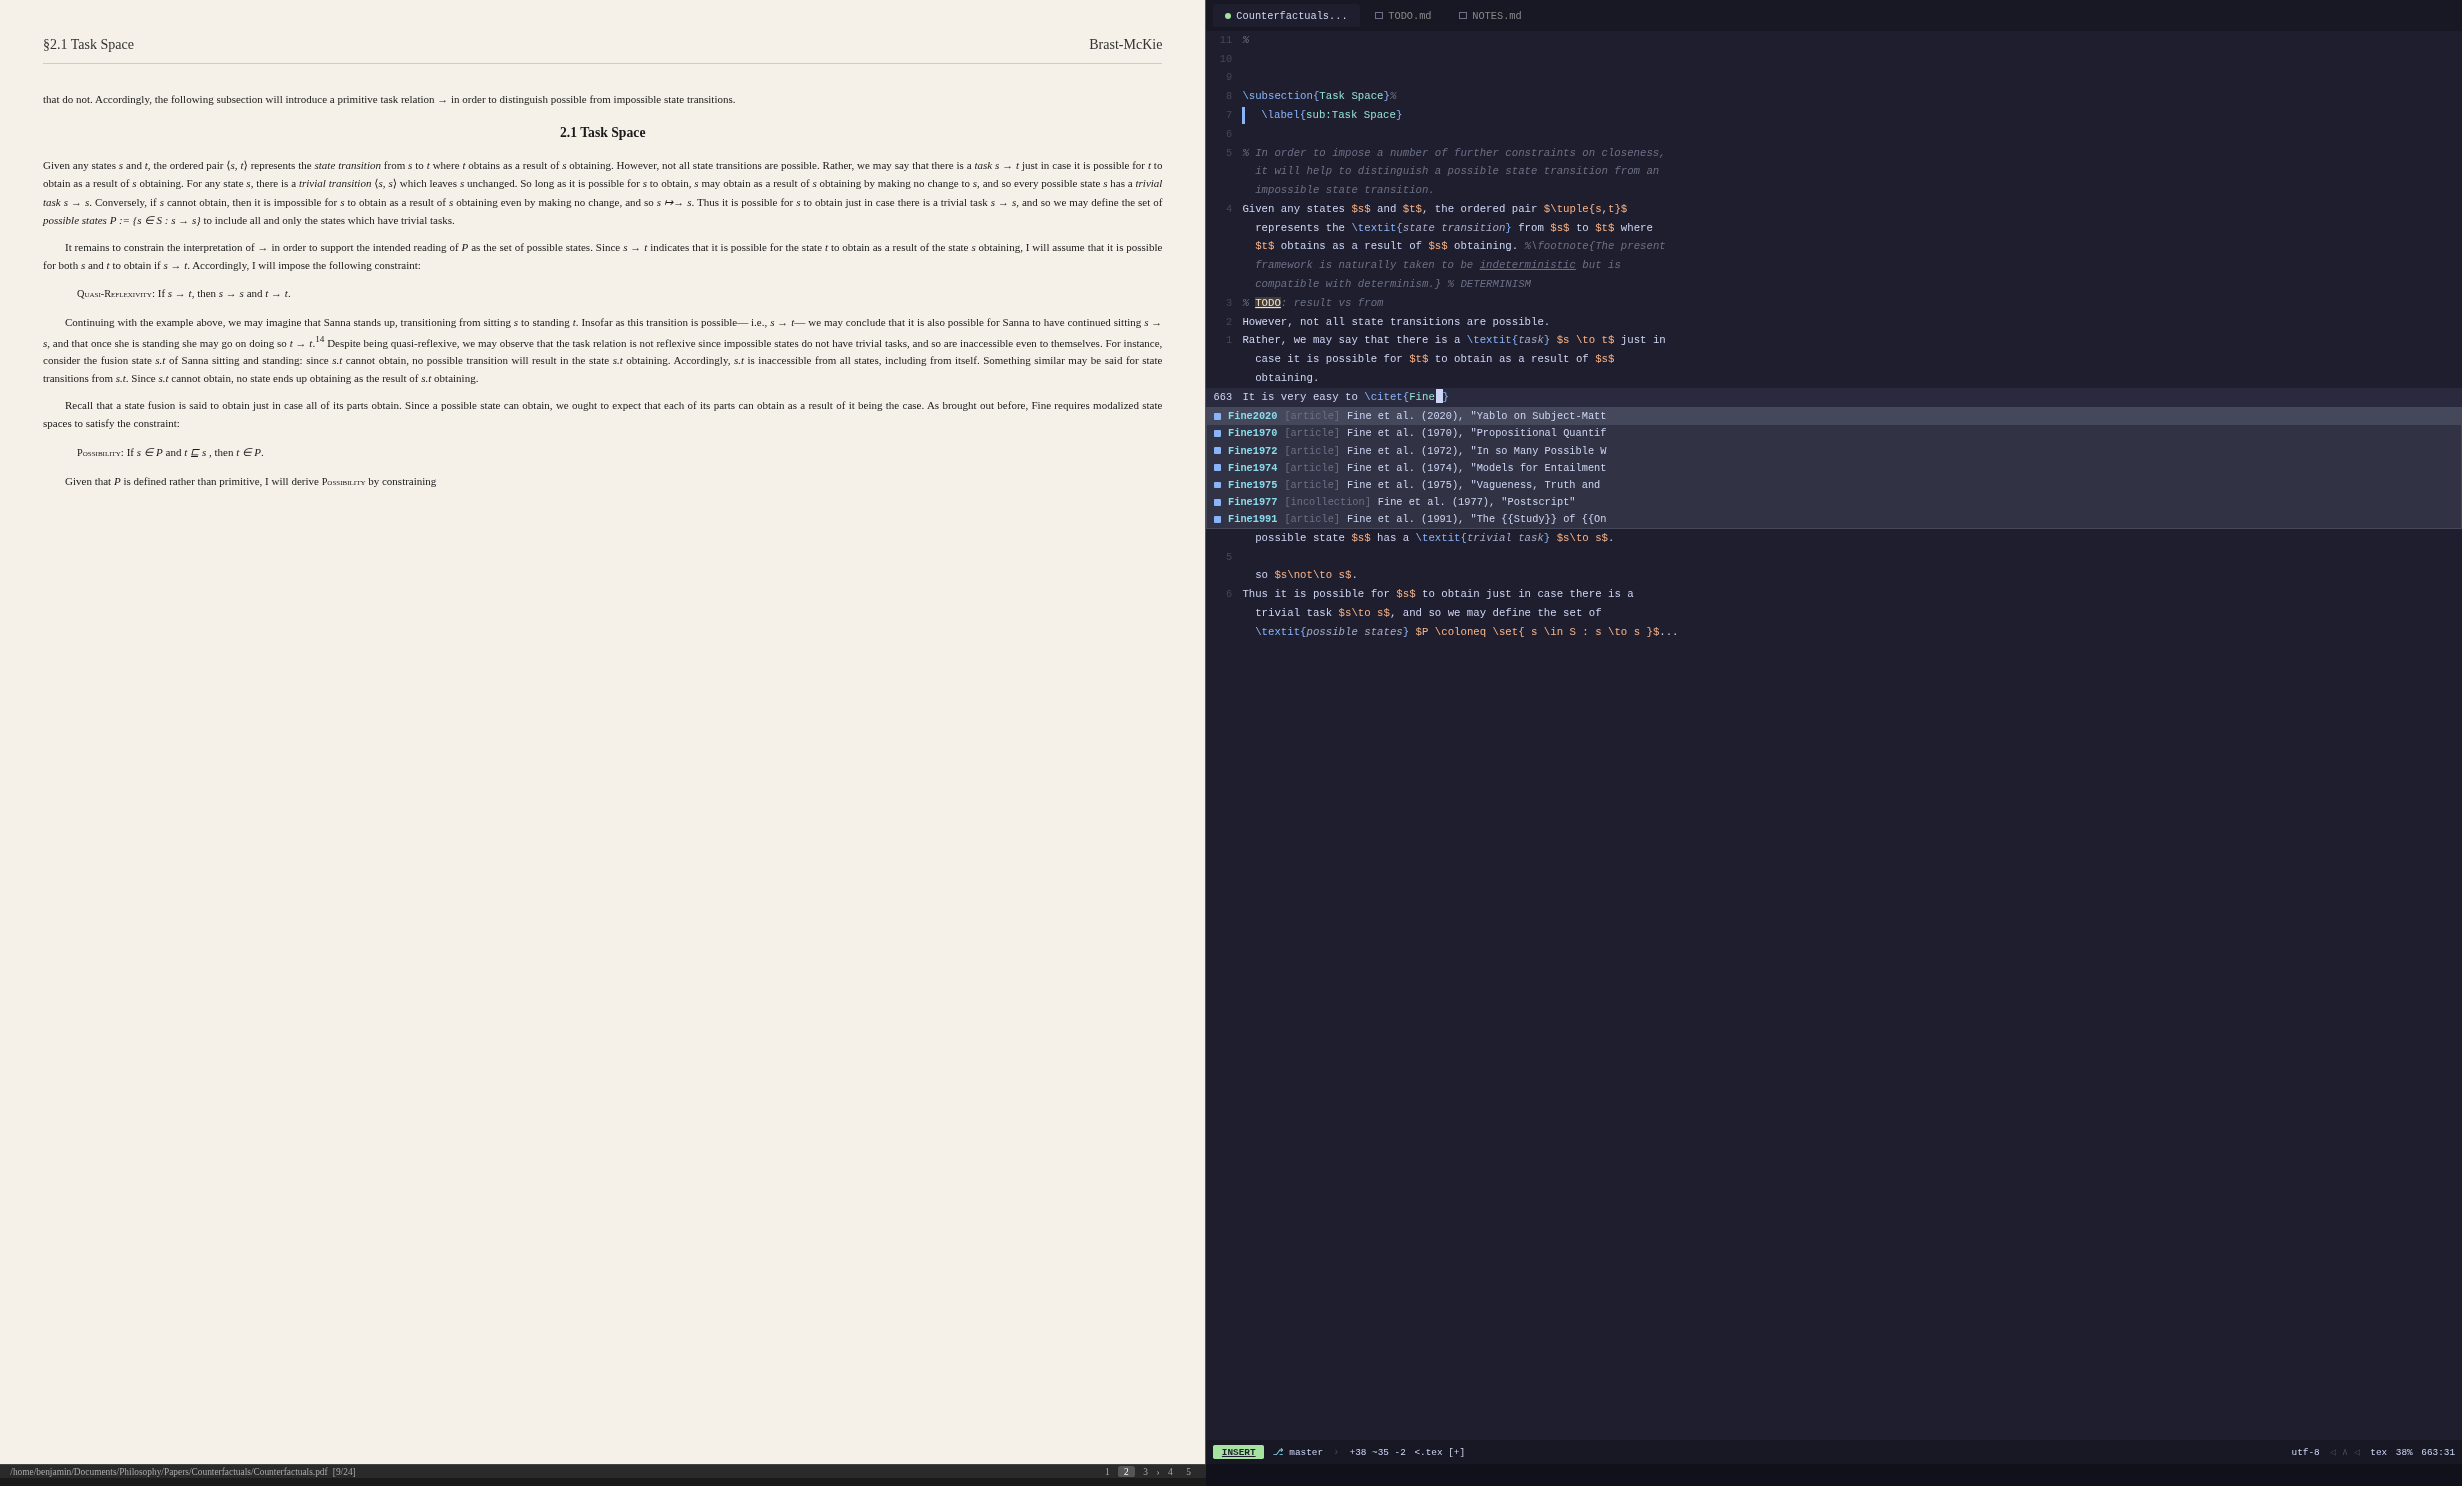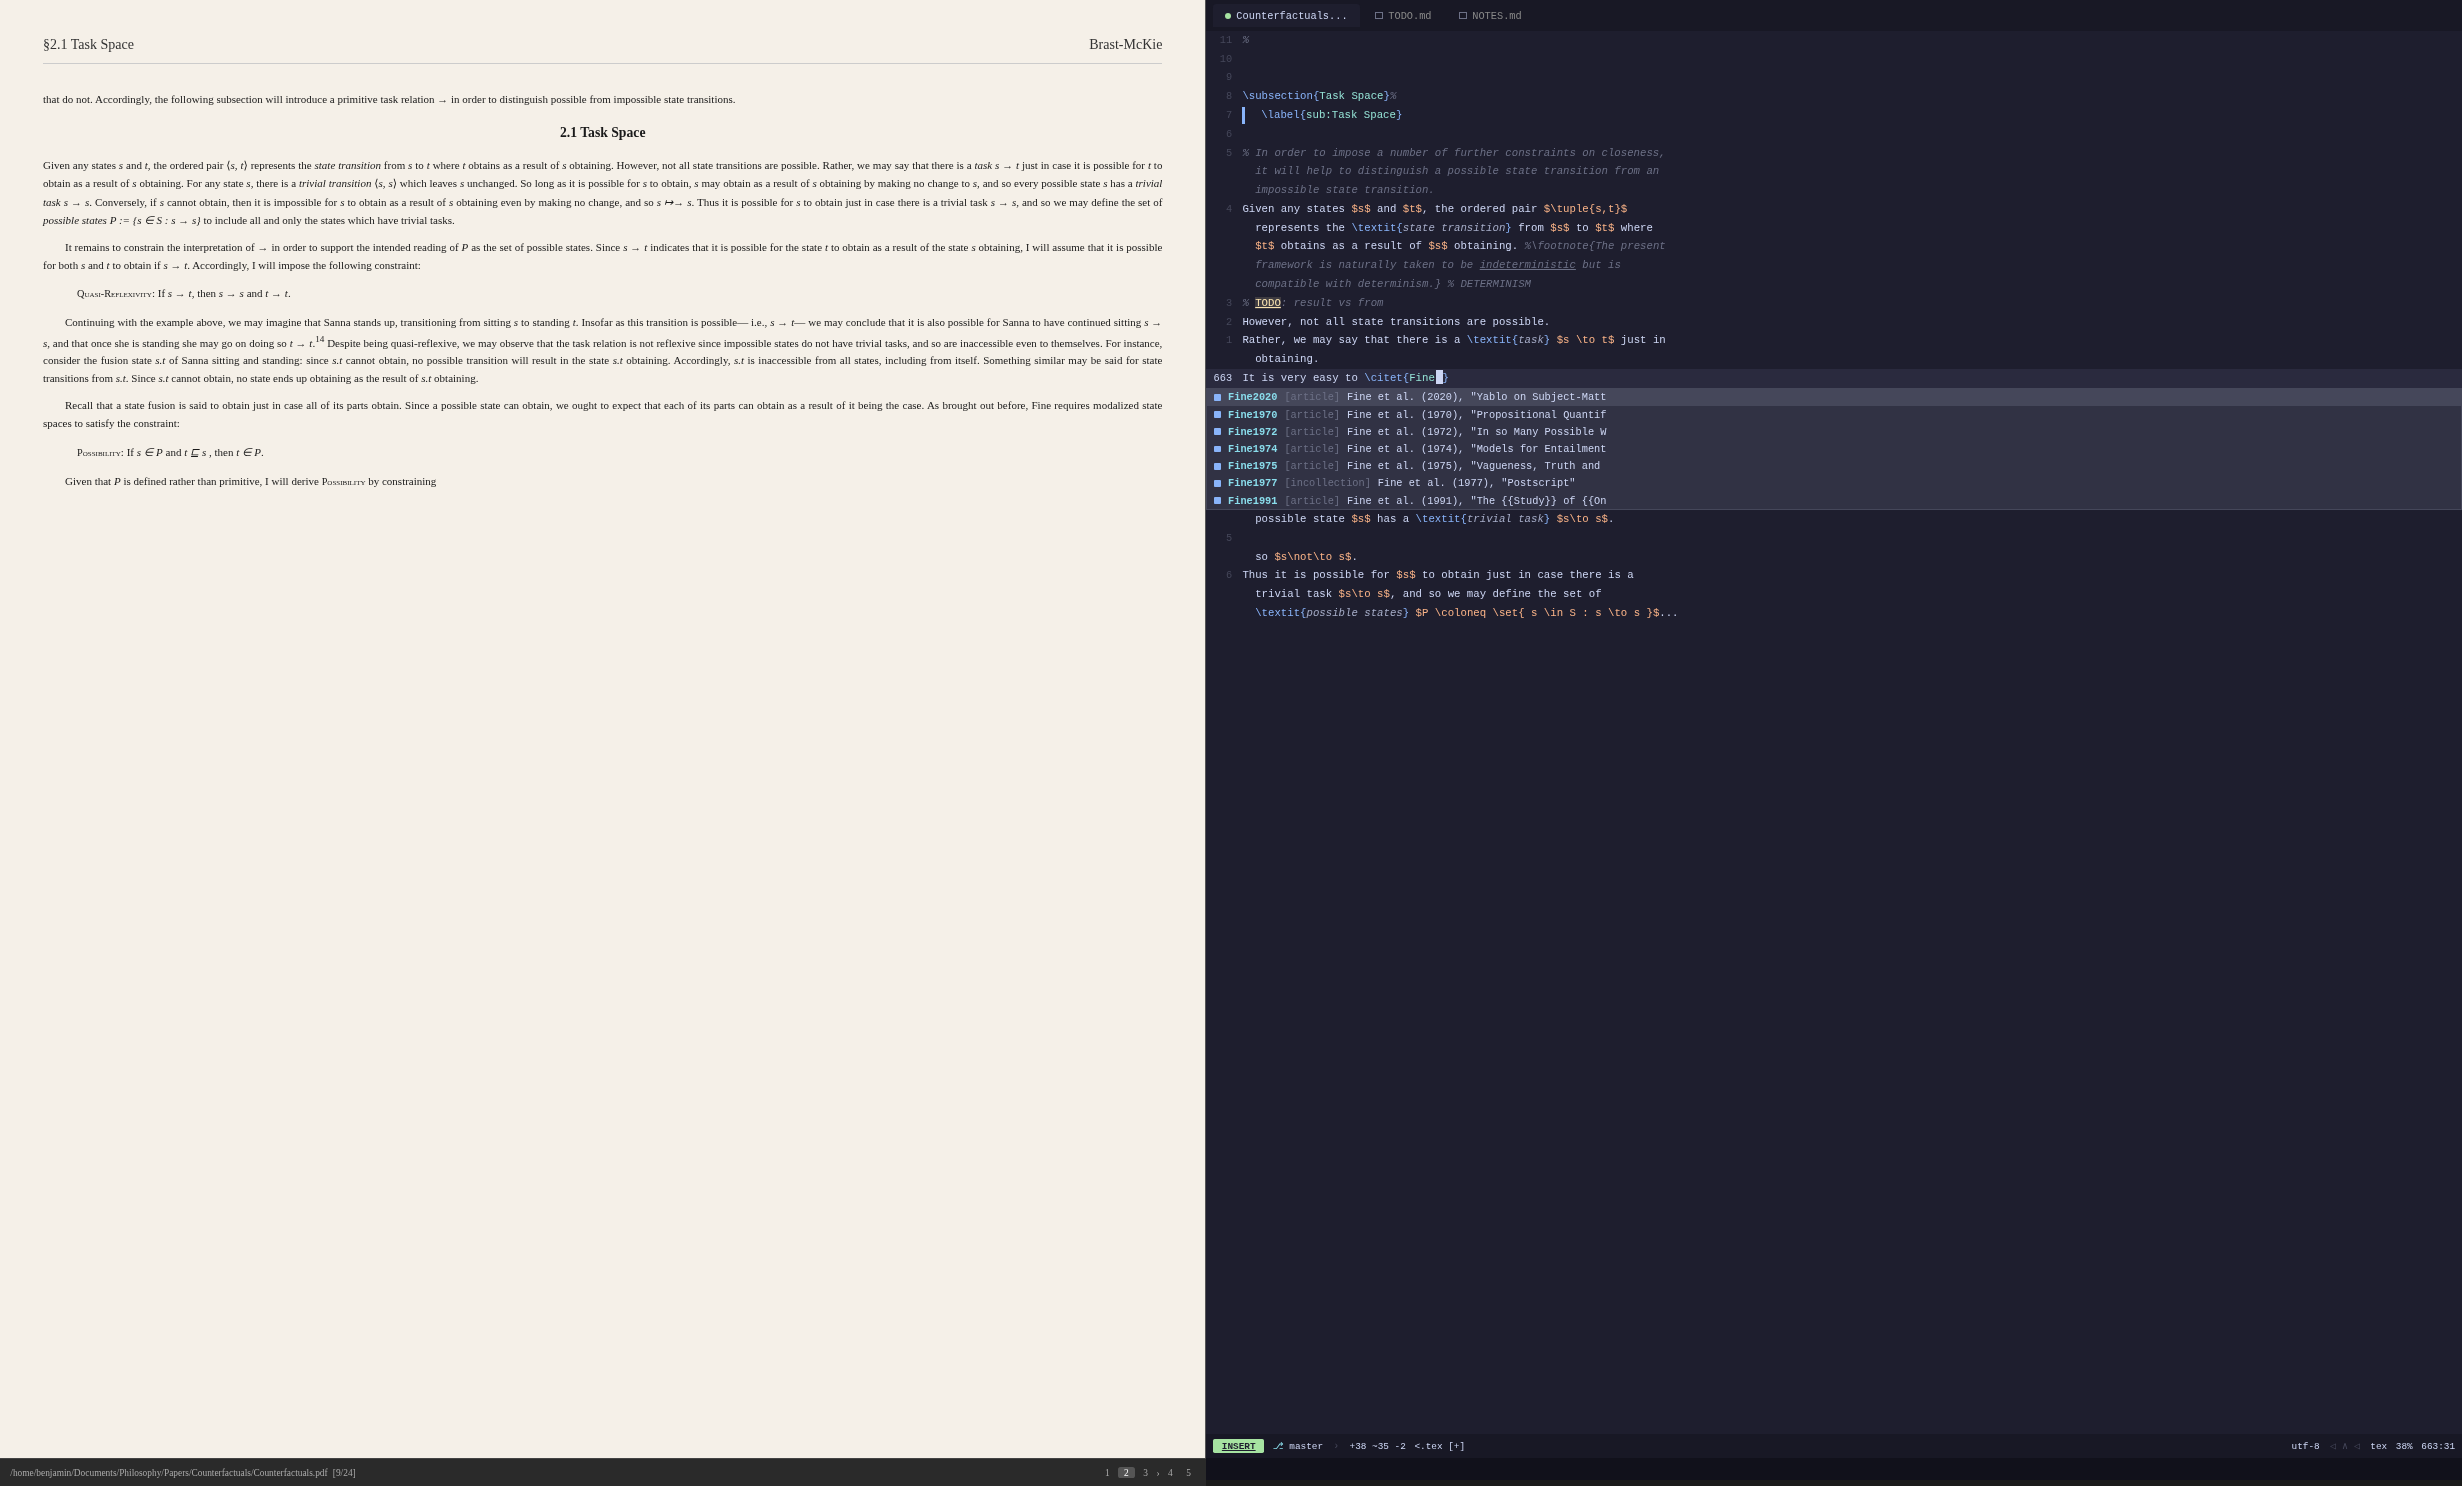--- a/index.html
+++ b/index.html
@@ -240,21 +240,21 @@
       font-size: 9.4px;
       color: #6c7086;
       gap: 6.9px;
     }
     
     
     .pdf-bottom-bar {
       display: flex;
       align-items: center;
       background: #2a2a2a;
-      height: 28px;
+      height: 14px;
       padding: 0 10.3px;
       font-size: 9.4px;
       color: #aaa;
       border-top: 0.9px solid #444;
       gap: 5.1px;
     }
     
     .page-nav {
       display: flex;
       align-items: center;
@@ -423,20 +423,24 @@
           <span class="line-num">3</span>
           <span class="line-content"><span class="c-comment">% </span><span class="c-todo">TODO</span><span class="c-comment">: result vs from</span></span>
         </div>
         <div class="line-row">
           <span class="line-num">2</span>
           <span class="line-content c-white">However, not all state transitions are possible.</span>
         </div>
         <div class="line-row">
           <span class="line-num">1</span>
           <span class="line-content">Rather, we may say that there is a <span class="c-command">\textit{</span><span class="c-subtext">task</span><span class="c-command">}</span> <span class="c-math">$s \to t$</span> just in</span>
+        </div>
+        <div class="line-row">
+          <span class="line-num"></span>
+          <span class="line-content">  case it is possible for <span class="c-math">$t$</span> to obtain as a result of <span class="c-math">$s$</span></span>
         </div>
         <div class="line-row">
           <span class="line-num"></span>
           <span class="line-content c-white">  obtaining.</span>
         </div>
 
         <div class="line-row active-line-row">
           <span class="line-num active-line">663</span>
           <span class="line-content">It is very easy to <span class="c-command">\citet{</span><span class="c-teal">Fine</span><span class="cursor-block"></span><span class="c-command">}</span></span>
         </div>

